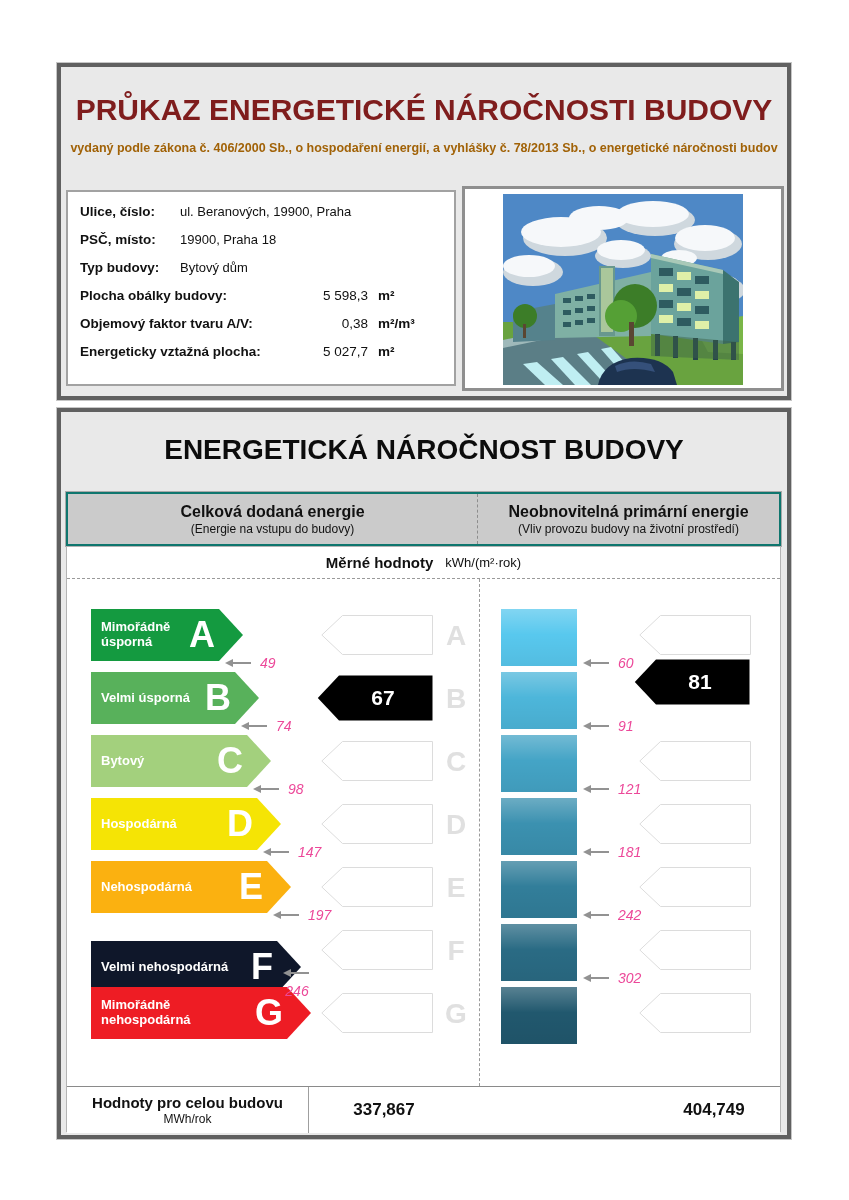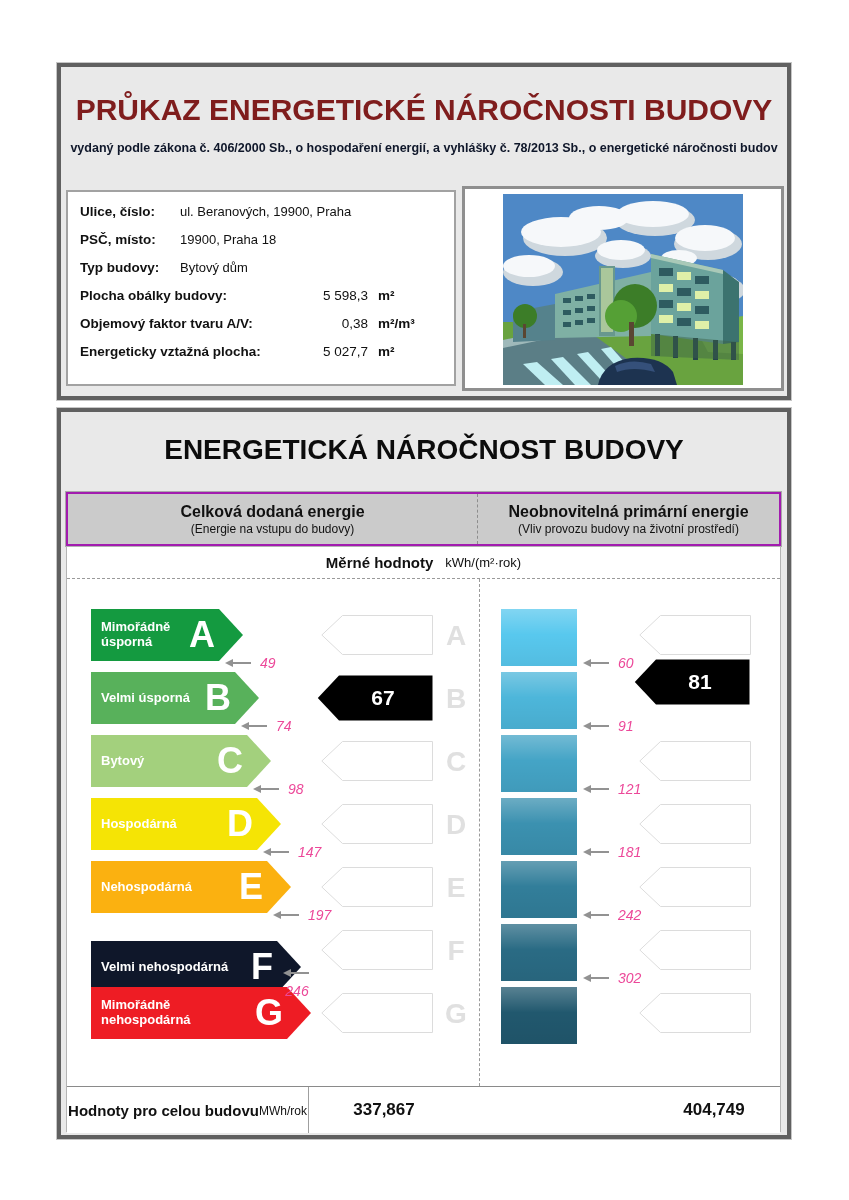--- a/index.html
+++ b/index.html
@@ -4,36 +4,36 @@
 <style>
   * { margin:0; padding:0; box-sizing:border-box; }
   html,body { background:#ffffff; }
   body { width:849px; height:1200px; position:relative; font-family:"Liberation Sans","DejaVu Sans",sans-serif; color:#111; }
 
   .panel { position:absolute; border:4px solid #606060; background:#e9e9e9; box-shadow:0 0 0 1px #c6c6c6; }
   .panel1 { left:57px; top:63px; width:734px; height:337px; }
   .panel2 { left:57px; top:408px; width:734px; height:731px; }
 
   .cert-title { position:absolute; left:0; top:26px; width:100%; text-align:center; font-size:30px; font-weight:bold; letter-spacing:0; color:#7f1d1d; }
-  .cert-subtitle { position:absolute; left:0; top:74px; width:100%; text-align:center; font-size:12.5px; font-weight:bold; color:#0f172a; }
+  .cert-subtitle { position:absolute; left:0; top:74px; width:100%; text-align:center; font-size:12.5px; font-weight:bold; color:#a16207; }
 
   .info-box { position:absolute; left:5px; top:123px; width:390px; height:196px; background:#fff; border:2px solid #a2a2a2; padding:12px 12px 6px 12px; }
   .info-row { display:flex; align-items:baseline; height:28px; font-size:13px; }
   .info-label { font-weight:bold; font-size:13.5px; white-space:nowrap; }
   .addr-row .info-label { width:100px; flex:none; }
   .addr-row .info-value { font-size:13px; }
   .metric-row .info-value { flex:1; text-align:right; margin-right:10px; font-size:13.5px; }
   .metric-row .info-unit { width:64px; font-weight:bold; font-size:13.5px; }
 
   .photo-box { position:absolute; left:401px; top:119px; width:322px; height:205px; background:#fff; border:3px solid #8f8f8f; display:flex; align-items:flex-start; justify-content:center; }
   .photo-frame { margin-top:5px; width:240px; height:191px; display:block; }
 
   .section-title { position:absolute; left:0; top:22px; width:100%; text-align:center; font-size:28px; font-weight:bold; color:#0c0c0c; }
 
-  .col-header-bar { position:absolute; left:5px; top:80px; width:715px; height:54px; background:#cbcbcb; border:2px solid #a21caf; box-shadow:0 0 0 1px #a9a9a9; display:flex; }
+  .col-header-bar { position:absolute; left:5px; top:80px; width:715px; height:54px; background:#cbcbcb; border:2px solid #0f766e; box-shadow:0 0 0 1px #a9a9a9; display:flex; }
   .col-head { display:flex; flex-direction:column; justify-content:center; text-align:center; }
   .col-head.left { width:410px; border-right:1px dashed #8d8d8d; }
   .col-head.right { flex:1; }
   .col-head-title { font-size:16px; font-weight:bold; }
   .col-head-sub { font-size:12px; margin-top:1px; }
 
   .content-box { position:absolute; left:5px; top:134px; width:715px; height:586px; background:#fff; border:1px solid #b4b4b4; }
 
   .units-row { position:absolute; left:0; top:0; width:100%; height:32px; border-bottom:1px dashed #9a9a9a; display:flex; align-items:center; justify-content:center; gap:12px; }
   .units-label { font-size:15px; font-weight:bold; }
@@ -52,21 +52,21 @@
 
   .ind { position:absolute; display:block; }
   .ghost-letter { position:absolute; width:30px; text-align:center; font-size:28px; font-weight:bold; color:#e0e0e0; line-height:1; }
   .result-wrap { position:absolute; }
   .result-num { position:absolute; left:22px; right:6px; top:0; bottom:0; display:flex; align-items:center; justify-content:center; color:#fff; font-size:21px; font-weight:bold; }
 
   .bar-seg { position:absolute; left:434px; width:76px; height:57px; }
   .seg-shade { position:absolute; inset:0; background:linear-gradient(180deg, rgba(255,255,255,.25), rgba(255,255,255,0) 45%, rgba(0,0,0,.06)); }
 
   .footer-row { position:absolute; left:0; top:539px; width:100%; height:47px; border-top:1px solid #8a8a8a; background:#fff; }
-  .footer-label-cell { position:absolute; left:0; top:0; width:242px; height:100%; border-right:1px solid #9f9f9f; display:flex; flex-direction:row; align-items:center; justify-content:center; }
+  .footer-label-cell { position:absolute; left:0; top:0; width:242px; height:100%; border-right:1px solid #9f9f9f; display:flex; flex-direction:column; align-items:center; justify-content:center; }
   .footer-label { font-size:15px; font-weight:bold; }
   .footer-unit { font-size:12px; margin-top:1px; }
   .footer-value { position:absolute; top:0; height:100%; width:130px; display:flex; align-items:center; justify-content:center; font-size:17px; font-weight:bold; }
   .footer-value.left { left:252px; }
   .footer-value.right { left:582px; }
 </style>
 </head>
 <body>
 
 <div class="panel panel1">

